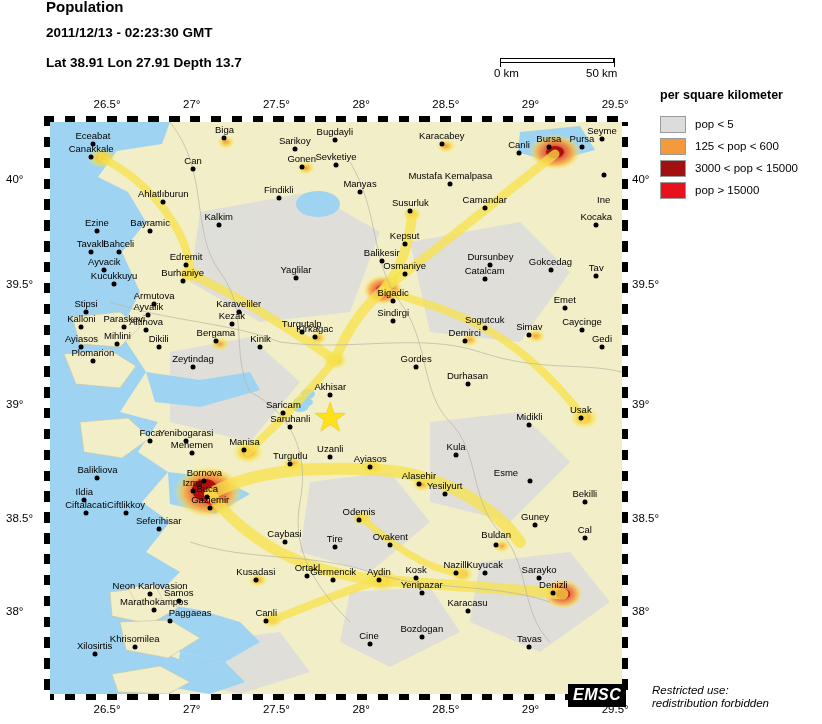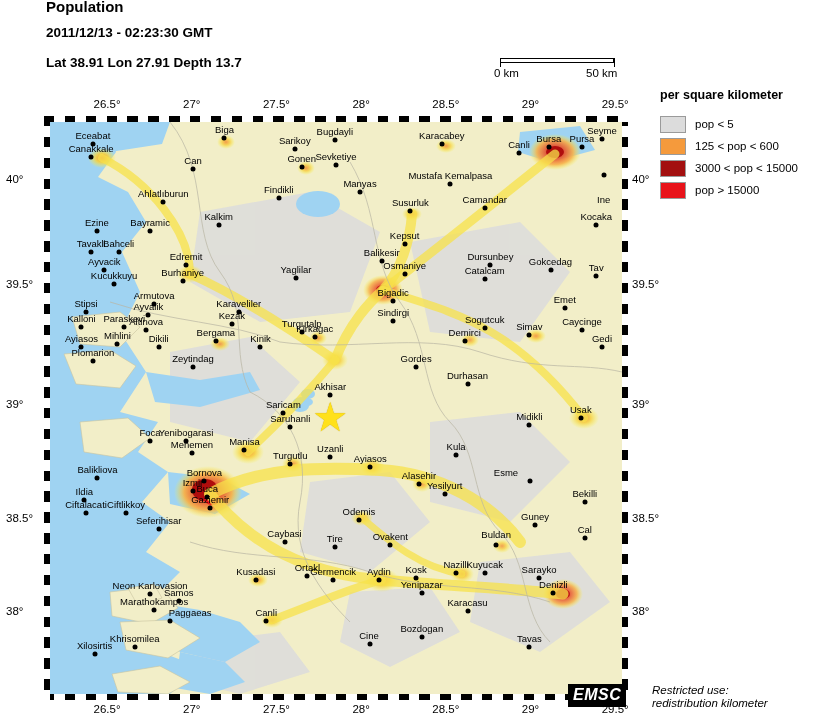--- a/index.html
+++ b/index.html
@@ -769,14 +769,14 @@
       <div class="legend-row">
         <div class="legend-swatch" style="background: rgb(232, 19, 26);"></div>
         <div class="legend-label">pop &gt; 15000</div>
       </div>
     </div>
 </div>
 
 <div class="abs" id="emsc-badge">EMSC</div>
 <div class="abs" id="restricted">
   <div>Restricted use:</div>
-  <div>redistribution kilometer</div>
+  <div>redistribution forbidden</div>
 </div>
 
 </body></html>

